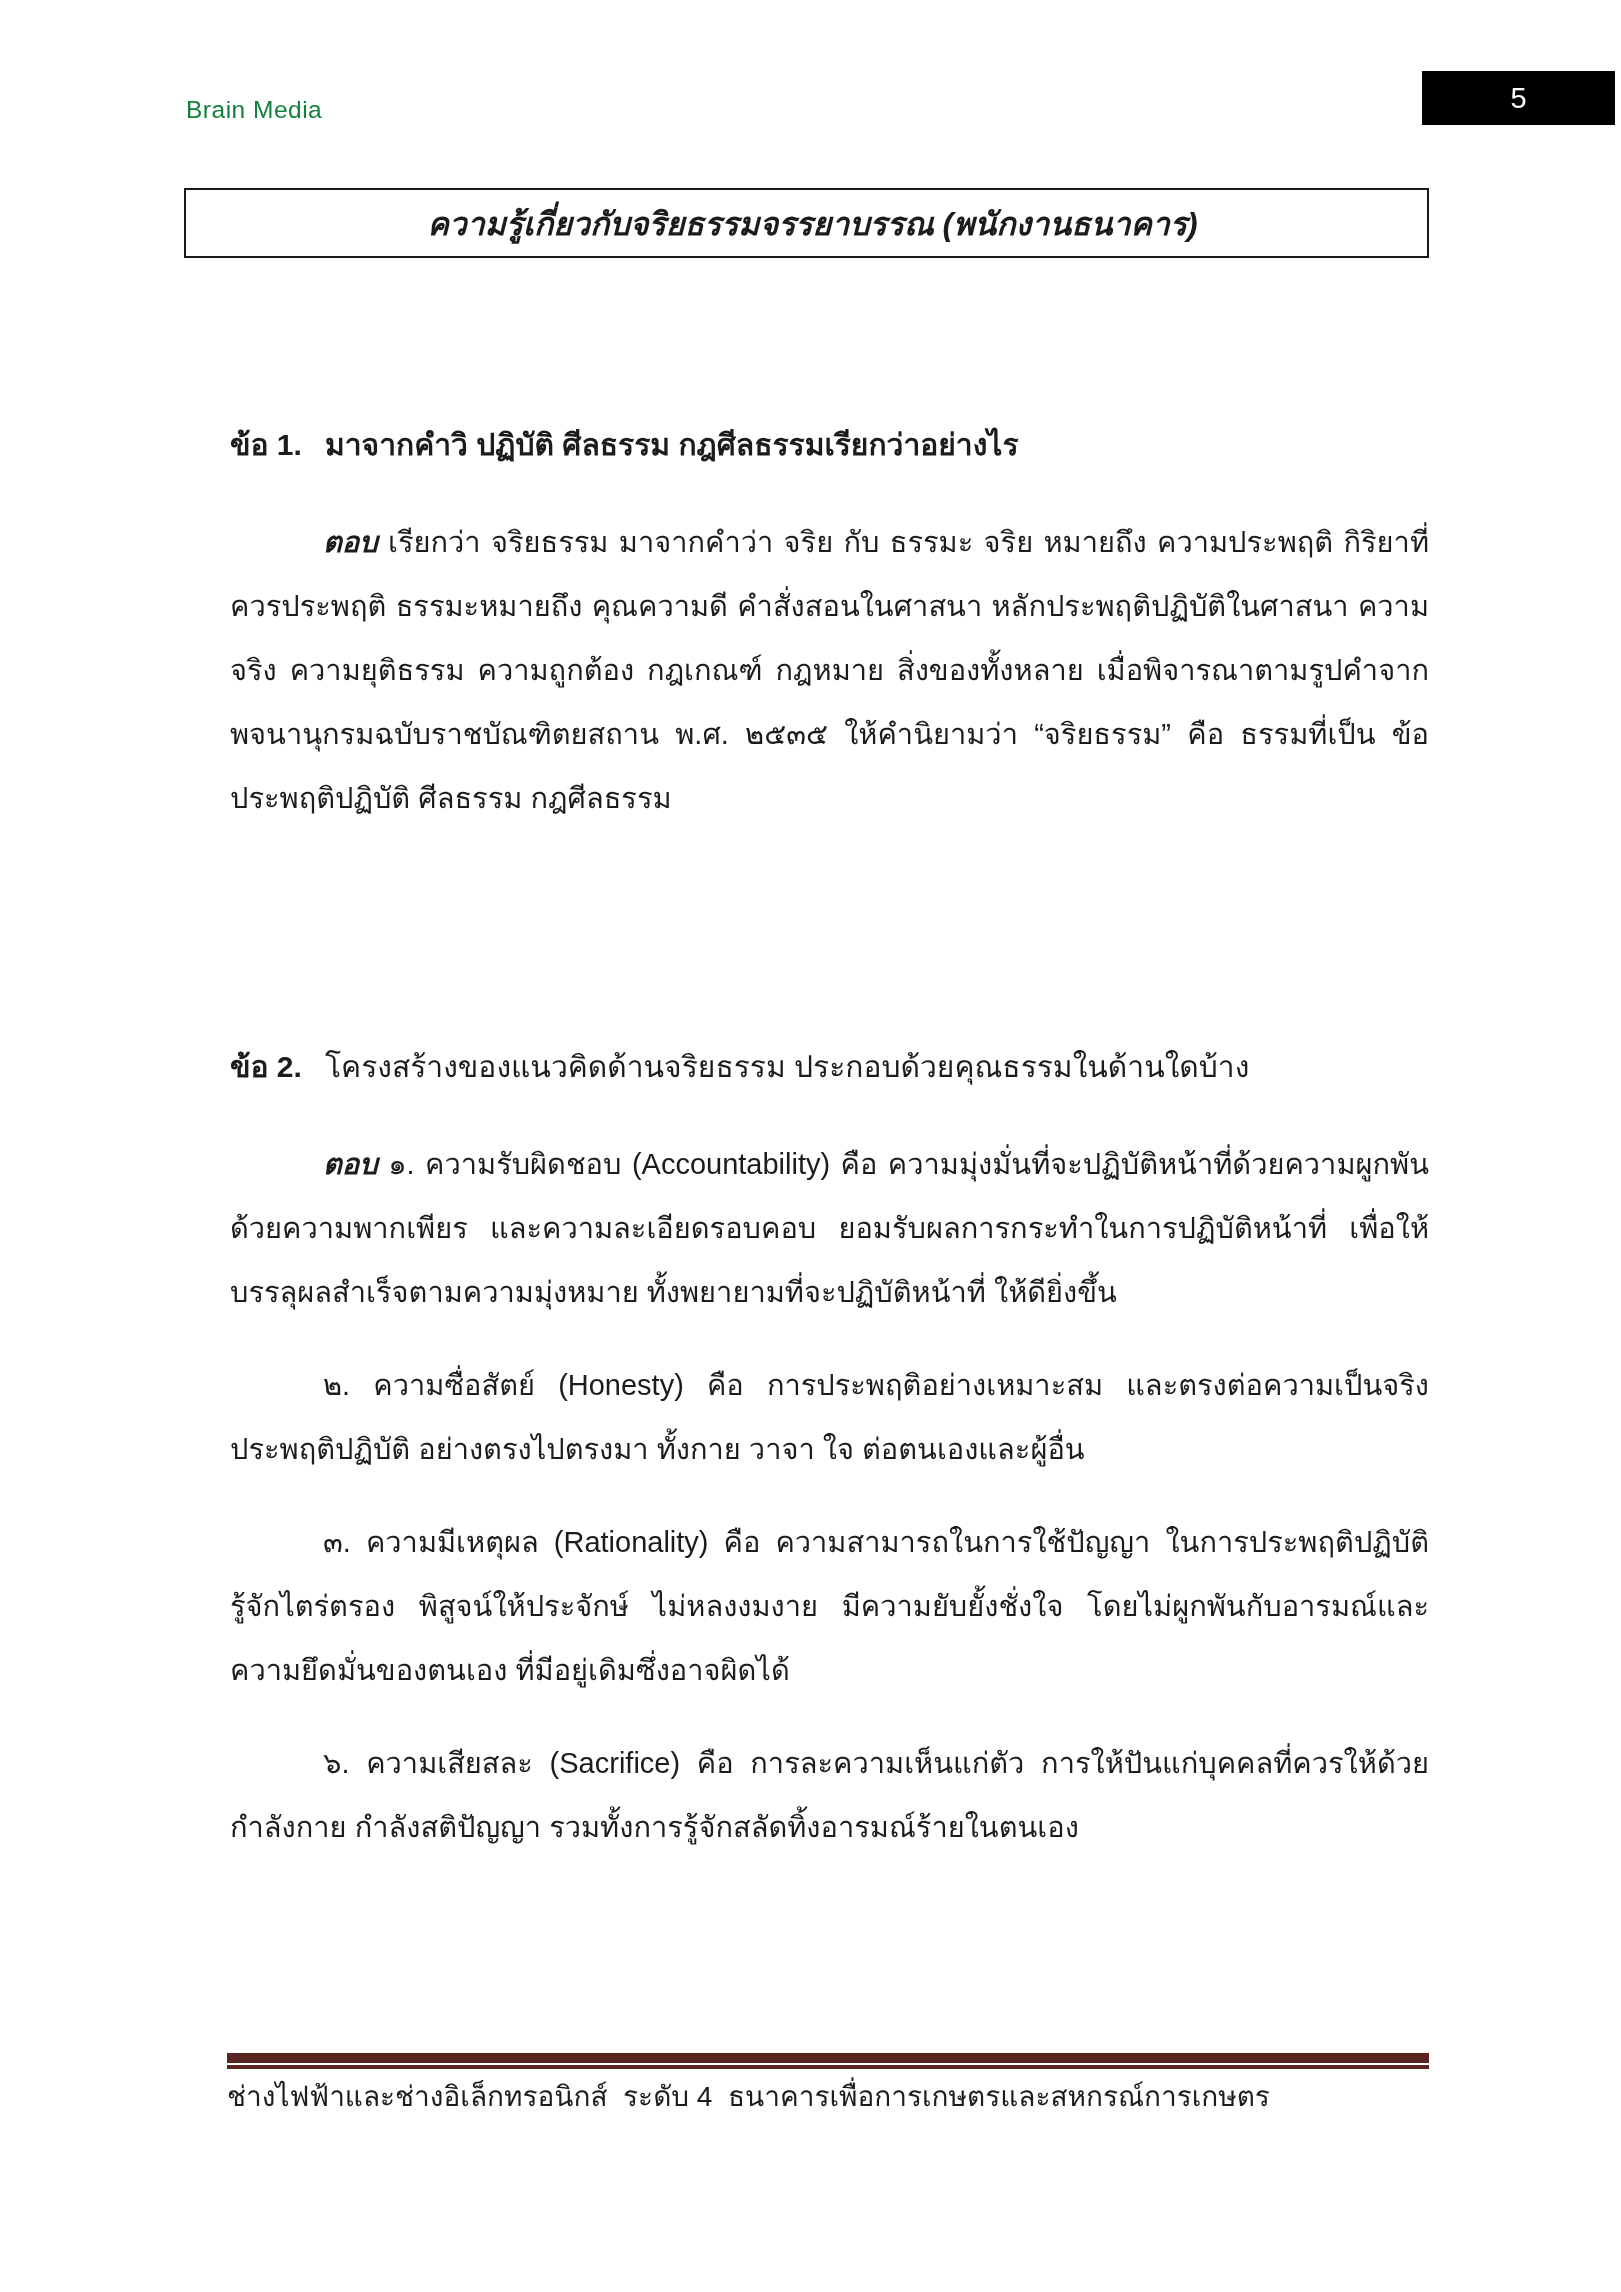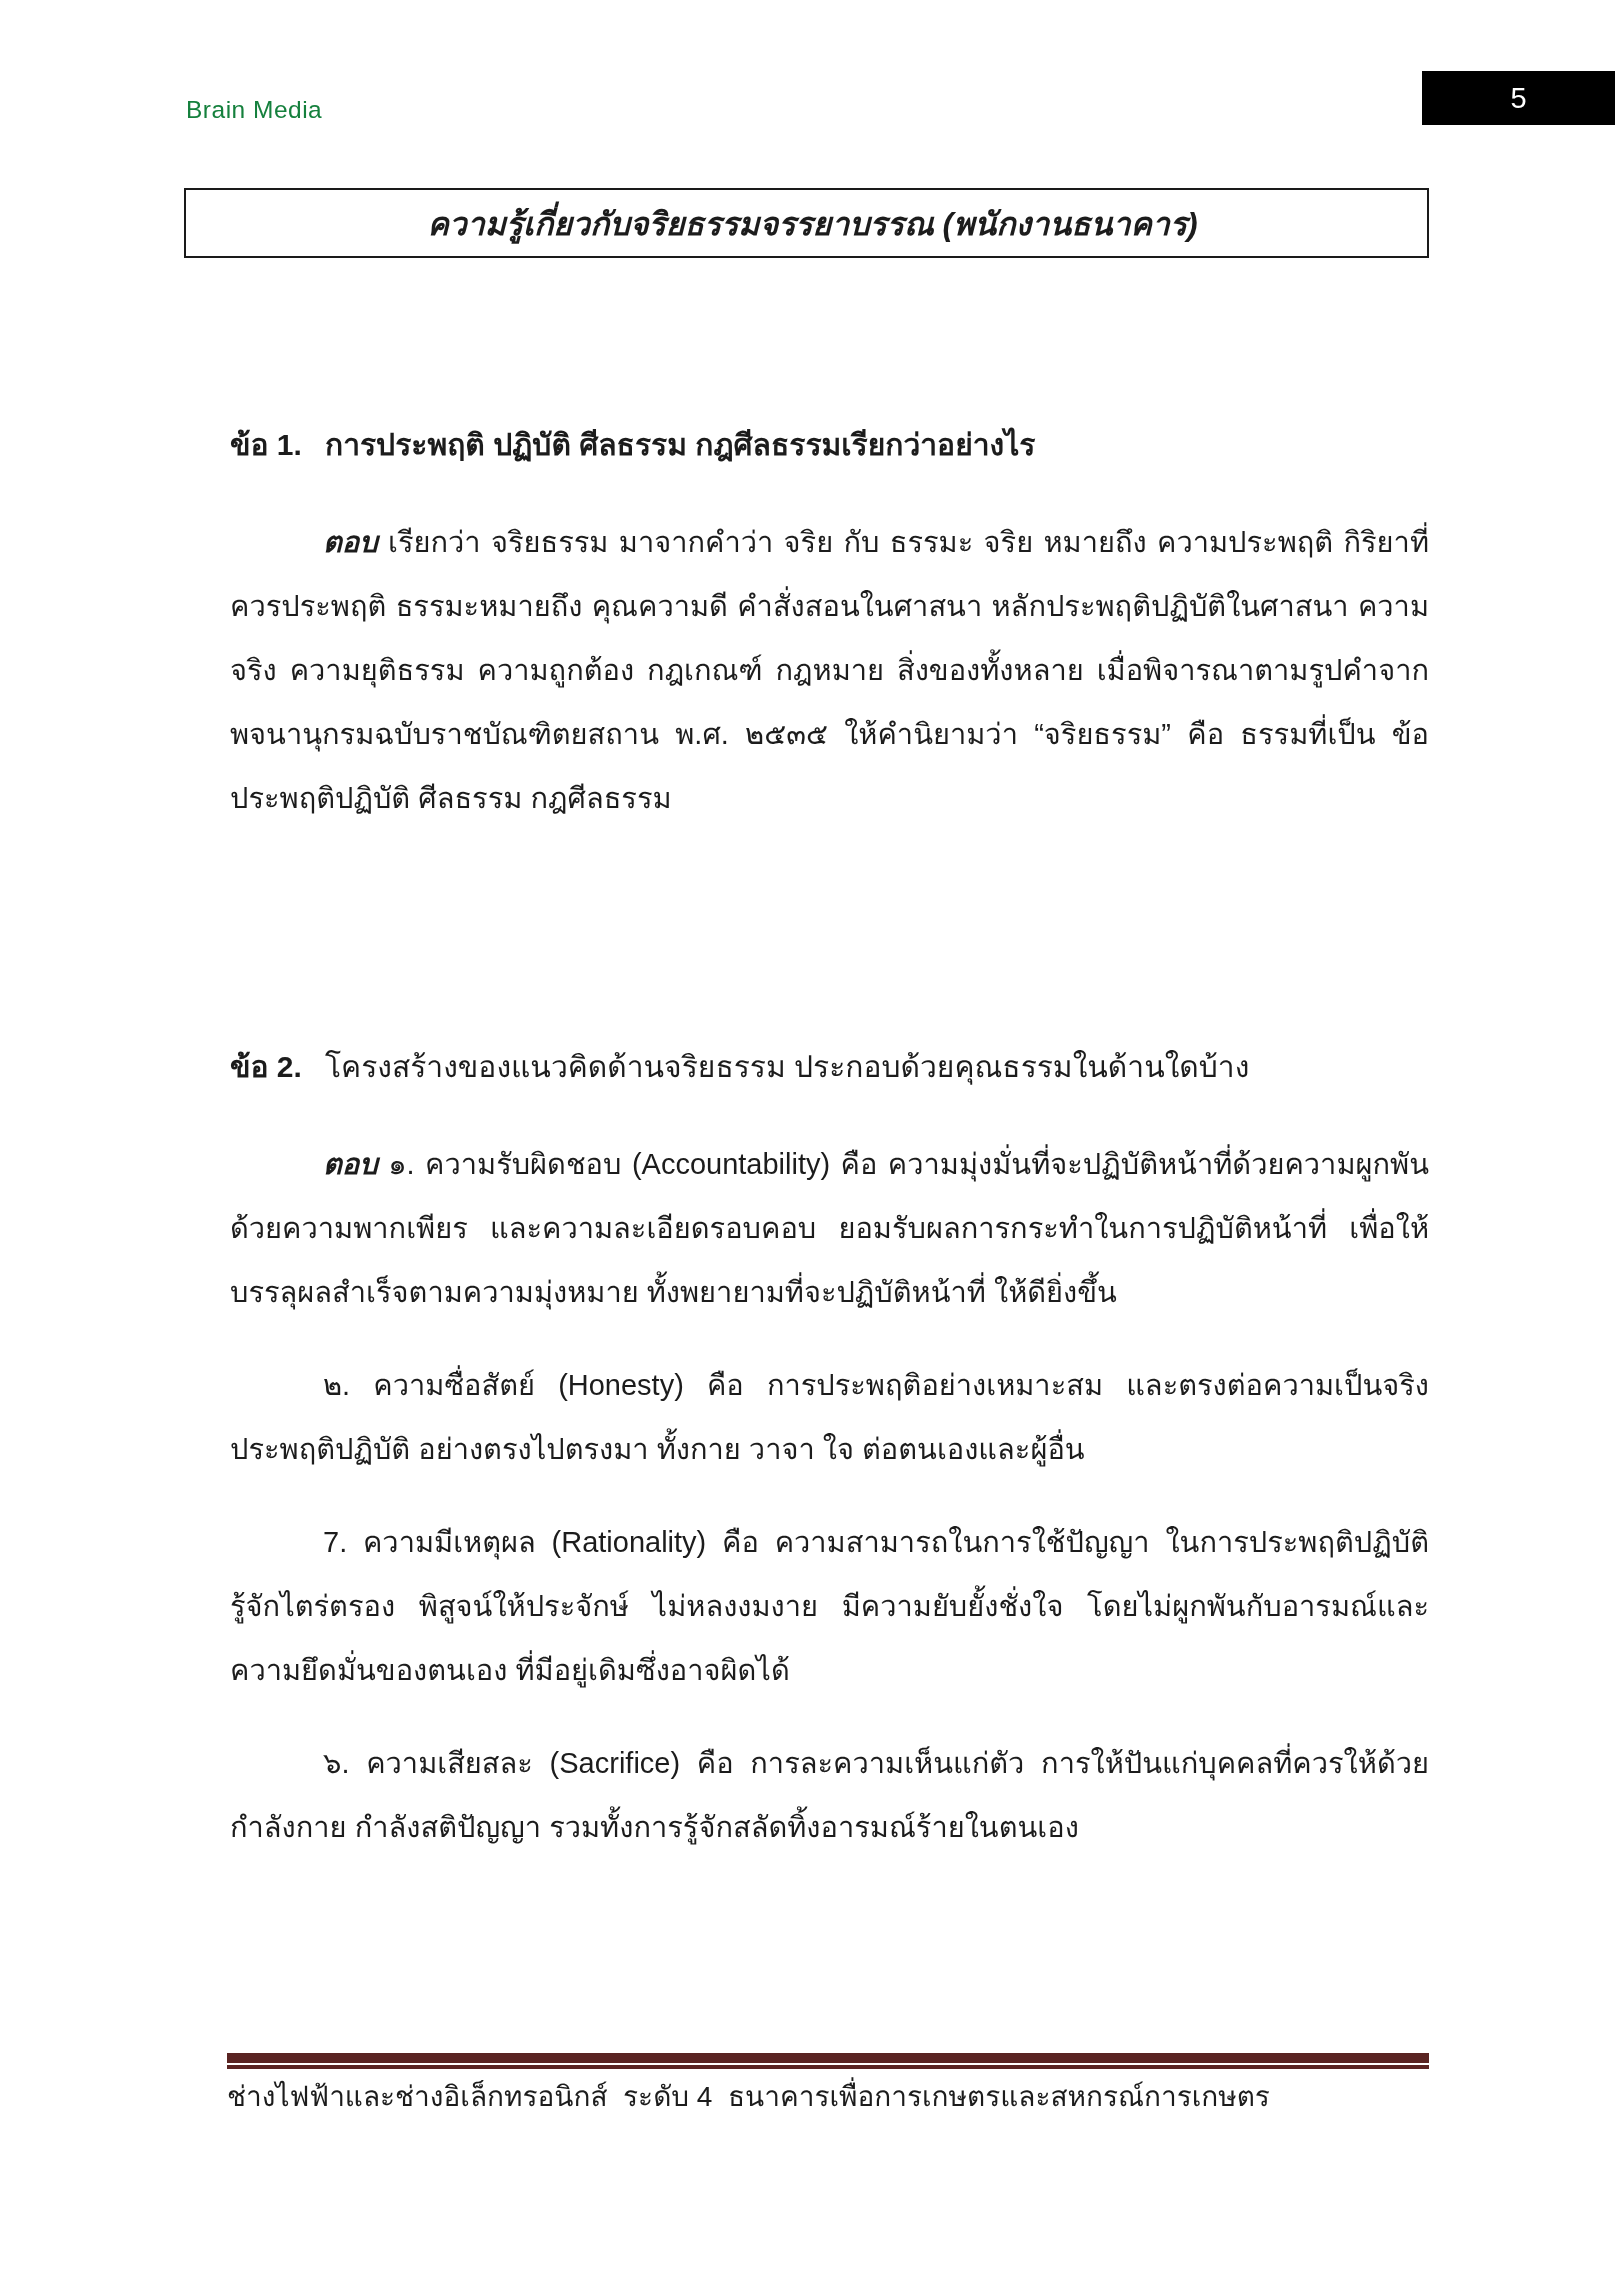--- a/index.html
+++ b/index.html
@@ -69,21 +69,21 @@
   <div class="page-number-badge">5</div>
 
   <div class="title-box">
     <span>ความรู้เกี่ยวกับจริยธรรมจรรยาบรรณ (พนักงานธนาคาร)</span>
   </div>
 
   <div class="content">
 
     <div class="q-heading q1">
       <span class="q-label">ข้อ 1.</span>
-      <span class="q-title">การประพฤติ ปฏิบัติ ศีลธรรม กฎศีลธรรมเรียกว่าอย่างไร</span>
+      <span class="q-title">มาจากคำวิ ปฏิบัติ ศีลธรรม กฎศีลธรรมเรียกว่าอย่างไร</span>
     </div>
 
     <p class="answer-p">
       <span class="answer-label">ตอบ</span>
       <span>เรียกว่า จริยธรรม มาจากคำว่า จริย กับ ธรรมะ จริย หมายถึง ความประพฤติ กิริยาที่ควรประพฤติ ธรรมะหมายถึง คุณความดี คำสั่งสอนในศาสนา หลักประพฤติปฏิบัติในศาสนา ความจริง ความยุติธรรม ความถูกต้อง กฎเกณฑ์ กฎหมาย สิ่งของทั้งหลาย เมื่อพิจารณาตามรูปคำจากพจนานุกรมฉบับราชบัณฑิตยสถาน พ.ศ. ๒๕๓๕ ให้คำนิยามว่า “จริยธรรม” คือ ธรรมที่เป็น ข้อประพฤติปฏิบัติ ศีลธรรม กฎศีลธรรม</span>
     </p>
 
     <div class="q-gap"></div>
 
     <div class="q-heading q2">
@@ -91,21 +91,21 @@
       <span class="q-title">โครงสร้างของแนวคิดด้านจริยธรรม ประกอบด้วยคุณธรรมในด้านใดบ้าง</span>
     </div>
 
     <p class="answer-p">
       <span class="answer-label">ตอบ</span>
       <span>๑. ความรับผิดชอบ (Accountability) คือ ความมุ่งมั่นที่จะปฏิบัติหน้าที่ด้วยความผูกพัน ด้วยความพากเพียร และความละเอียดรอบคอบ ยอมรับผลการกระทำในการปฏิบัติหน้าที่ เพื่อให้บรรลุผลสำเร็จตามความมุ่งหมาย ทั้งพยายามที่จะปฏิบัติหน้าที่ ให้ดียิ่งขึ้น</span>
     </p>
 
     <p class="answer-p">๒. ความซื่อสัตย์ (Honesty) คือ การประพฤติอย่างเหมาะสม และตรงต่อความเป็นจริง ประพฤติปฏิบัติ อย่างตรงไปตรงมา ทั้งกาย วาจา ใจ ต่อตนเองและผู้อื่น</p>
 
-    <p class="answer-p">7. ความมีเหตุผล (Rationality) คือ ความสามารถในการใช้ปัญญา ในการประพฤติปฏิบัติ รู้จักไตร่ตรอง พิสูจน์ให้ประจักษ์ ไม่หลงงมงาย มีความยับยั้งชั่งใจ โดยไม่ผูกพันกับอารมณ์และความยึดมั่นของตนเอง ที่มีอยู่เดิมซึ่งอาจผิดได้</p>
+    <p class="answer-p">๓. ความมีเหตุผล (Rationality) คือ ความสามารถในการใช้ปัญญา ในการประพฤติปฏิบัติ รู้จักไตร่ตรอง พิสูจน์ให้ประจักษ์ ไม่หลงงมงาย มีความยับยั้งชั่งใจ โดยไม่ผูกพันกับอารมณ์และความยึดมั่นของตนเอง ที่มีอยู่เดิมซึ่งอาจผิดได้</p>
 
 
 
     <p class="answer-p">๖. ความเสียสละ (Sacrifice) คือ การละความเห็นแก่ตัว การให้ปันแก่บุคคลที่ควรให้ด้วยกำลังกาย กำลังสติปัญญา รวมทั้งการรู้จักสลัดทิ้งอารมณ์ร้ายในตนเอง</p>
 
   </div>
 
   <div class="footer-rule">
     <div class="thick"></div>
     <div class="gap"></div>

